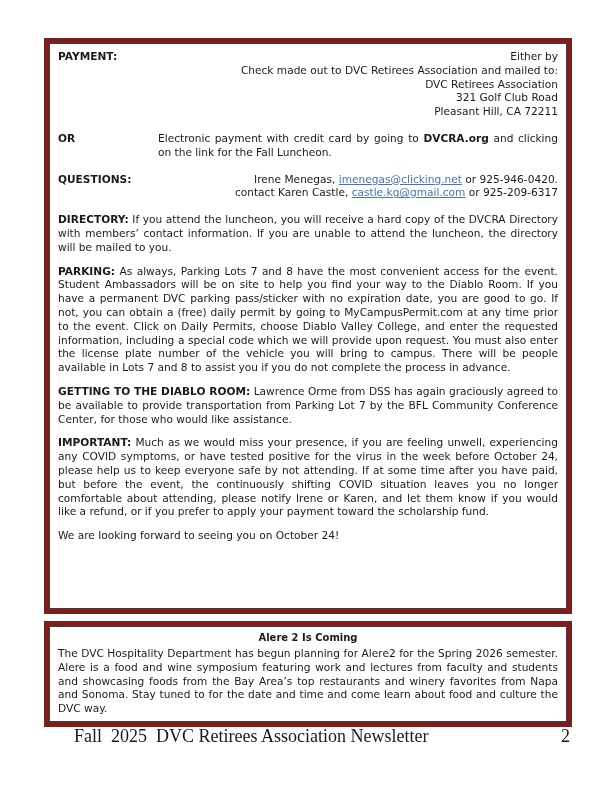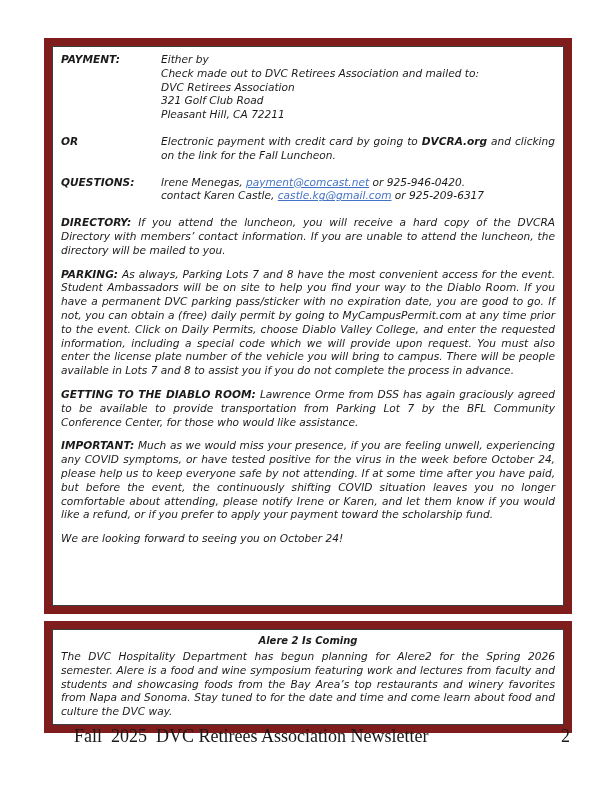--- a/index.html
+++ b/index.html
@@ -12,31 +12,30 @@
     font-size: 10.6px;
     line-height: 13.8px;
     color: #1a1a1a;
     overflow: hidden;
   }
   .gbox {
     position: absolute;
     left: 44px;
     width: 528px;
     box-sizing: border-box;
-    border: 8px solid #7f1d1d;
+    border: 5px solid #7f1d1d;
     box-shadow: inset 0 0 0 1px #3e3e3e;
     background: #ffffff;
-    font-style: italic;
   }
   .box-payment { top: 38px; height: 576px; padding: 7px 9px 2px 9px; overflow: hidden; }
   .box-alere   { top: 621px; min-height: 103px; padding: 4px 9px 6px 9px; }
 
   .info-row { display: grid; grid-template-columns: 100px 1fr; margin-bottom: 13px; }
   .info-label { font-weight: bold; }
-  .info-lines div { text-align: left; }
+  .info-lines div { text-align: right; }
   .justify { text-align: justify; }
 
   .para { text-align: justify; margin-bottom: 10px; }
   .para b { font-weight: bold; }
   .closing { text-align: left; margin-bottom: 0; }
 
   a.email-link { color: #4472c4; text-decoration: underline; cursor: pointer; }
 
   .alere-title { font-weight: bold; text-align: center; font-size: 10px; line-height: 16px; margin-bottom: 1px; }
   .alere-body { text-align: justify; }
@@ -73,21 +72,21 @@
       <div class="info-label">OR</div>
       <div class="justify">
         <span>Electronic payment with credit card by going to </span><b>DVCRA.org</b><span> and clicking on the link for the Fall Luncheon.</span>
       </div>
     </div>
 
     <div class="info-row">
       <div class="info-label">QUESTIONS:</div>
       <div class="info-lines">
         <div>
-          <span>Irene Menegas, </span><a class="email-link">payment@comcast.net</a><span> or 925-946-0420.</span>
+          <span>Irene Menegas, </span><a class="email-link">imenegas@clicking.net</a><span> or 925-946-0420.</span>
         </div>
         <div>
           <span>contact Karen Castle, </span><a class="email-link">castle.kg@gmail.com</a><span> or 925-209-6317</span>
         </div>
       </div>
     </div>
 
     <div class="para">
       <b>DIRECTORY:</b><span> If you attend the luncheon, you will receive a hard copy of the DVCRA Directory with members’ contact information. If you are unable to attend the luncheon, the directory will be mailed to you.</span>
     </div>

